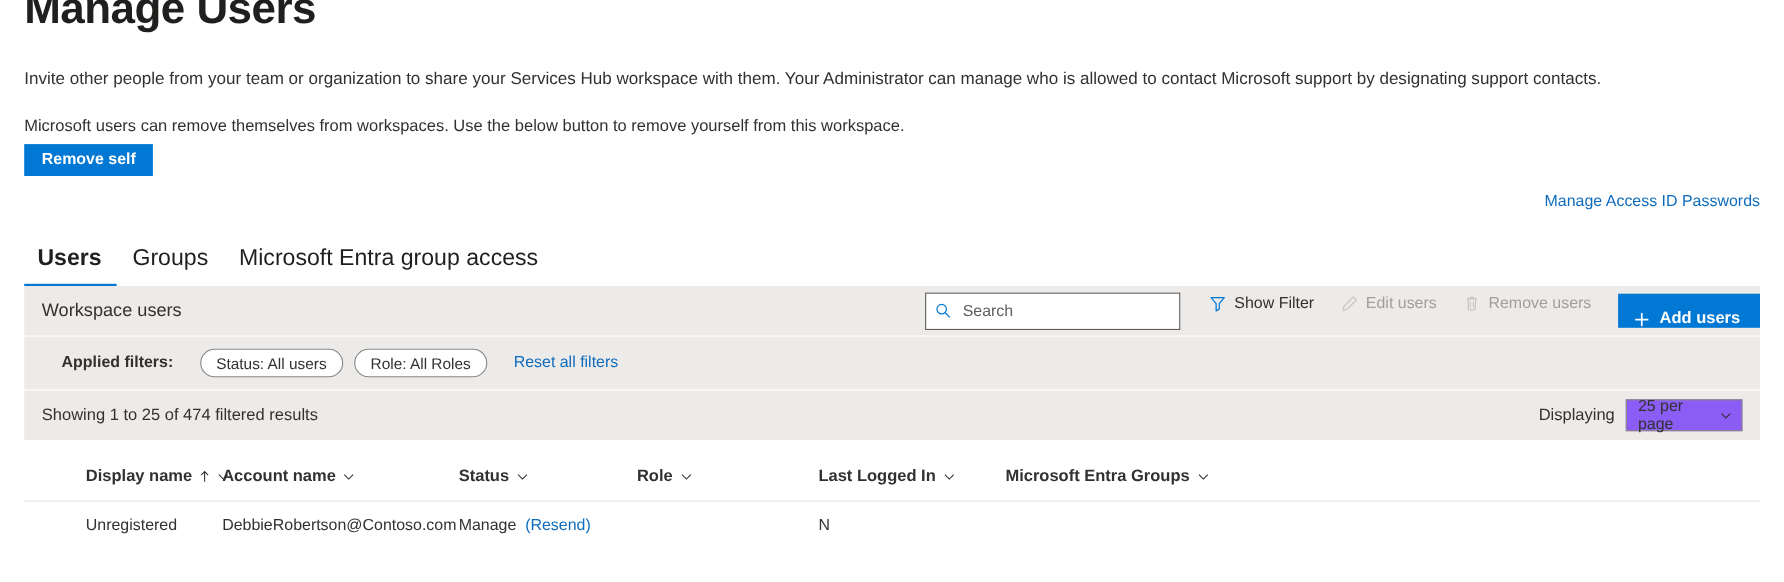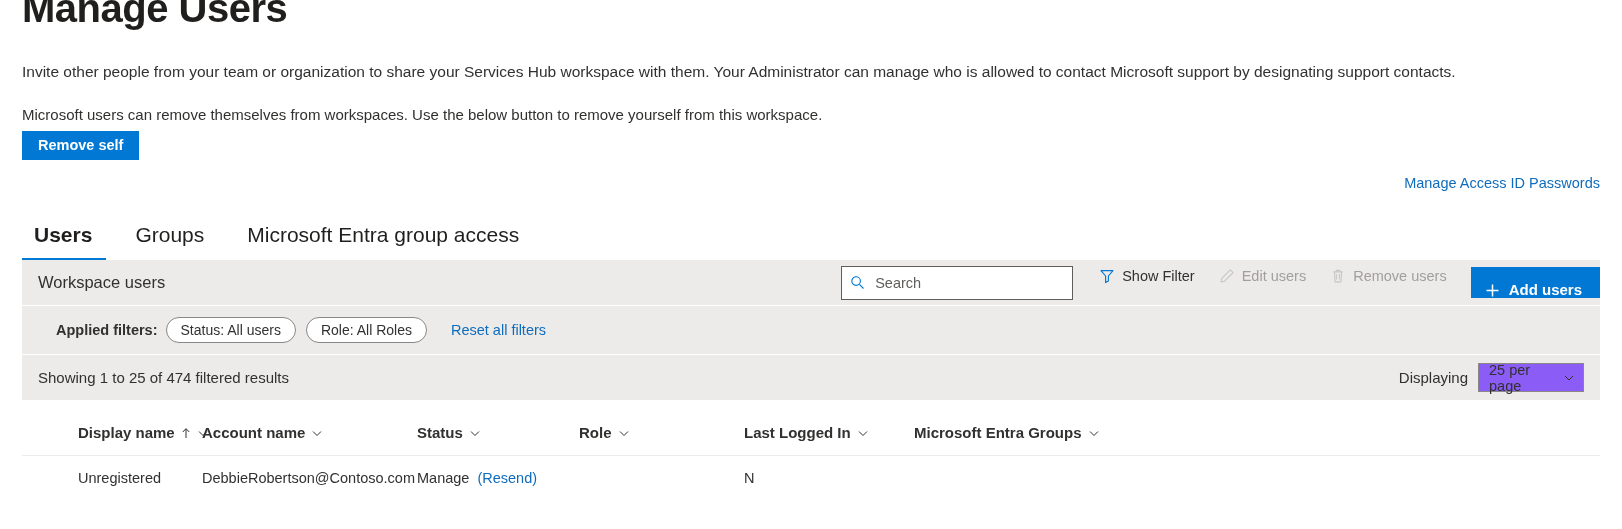--- a/index.html
+++ b/index.html
@@ -86,21 +86,21 @@
     white-space: nowrap;
   }
 
   
   .tabs {
     position: absolute;
     top: 222px;
     left: 22px;
     display: flex;
     align-items: flex-end;
-    gap: 15px;
+    gap: 0;
   }
   .tab {
     font-size: 21px;
     color: #201f1e;
     padding: 0 14px 10px 14px;
     cursor: pointer;
     white-space: nowrap;
     line-height: 26px;
     border-bottom: 2px solid transparent;
   }
@@ -198,21 +198,21 @@
     display: flex;
     align-items: center;
     padding-left: 34px;
     box-sizing: border-box;
     margin-top: 1px;
   }
   .filters-label {
     font-size: 14.5px;
     font-weight: 700;
     color: #323130;
-    margin-right: 8px;
+    margin-right: 24px;
   }
   .filter-pill {
     border: 1px solid #8a8886;
     border-radius: 14px;
     background: #ffffff;
     font-size: 14px;
     color: #323130;
     padding: 4px 14px;
     margin-right: 10px;
     cursor: pointer;

